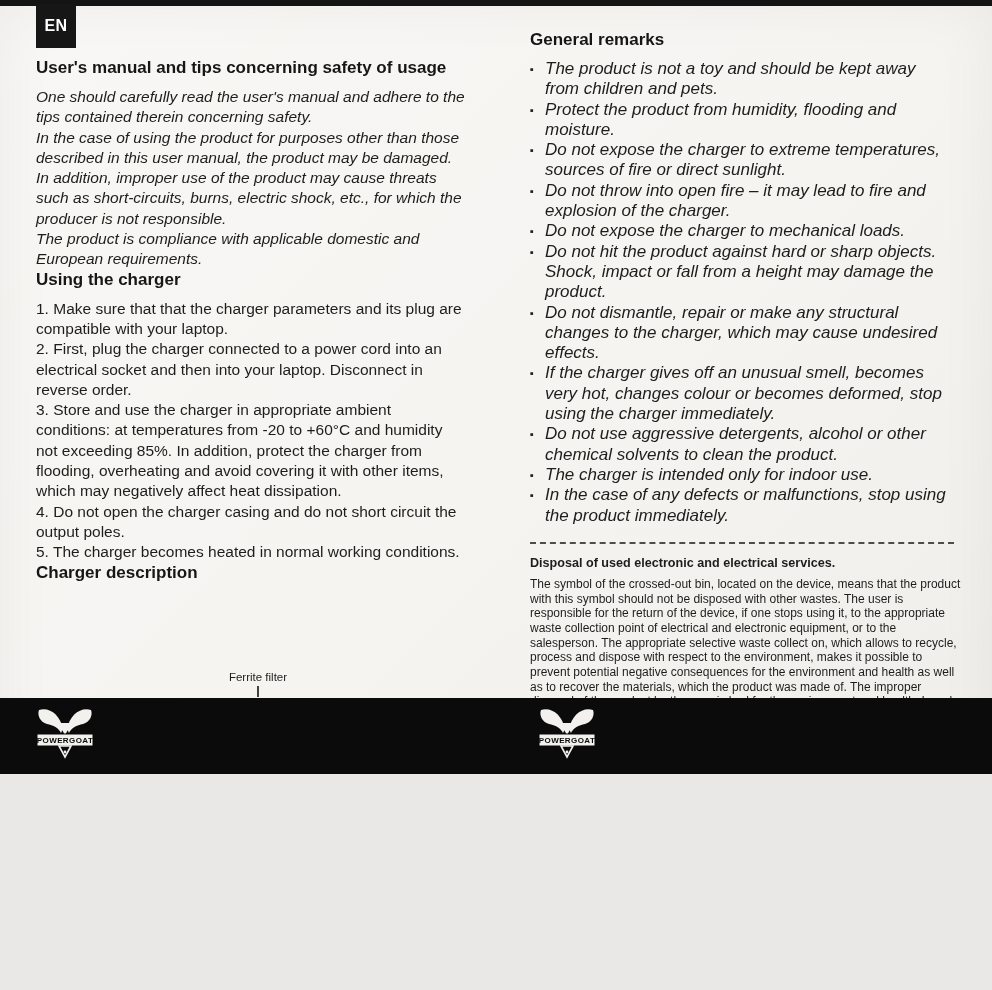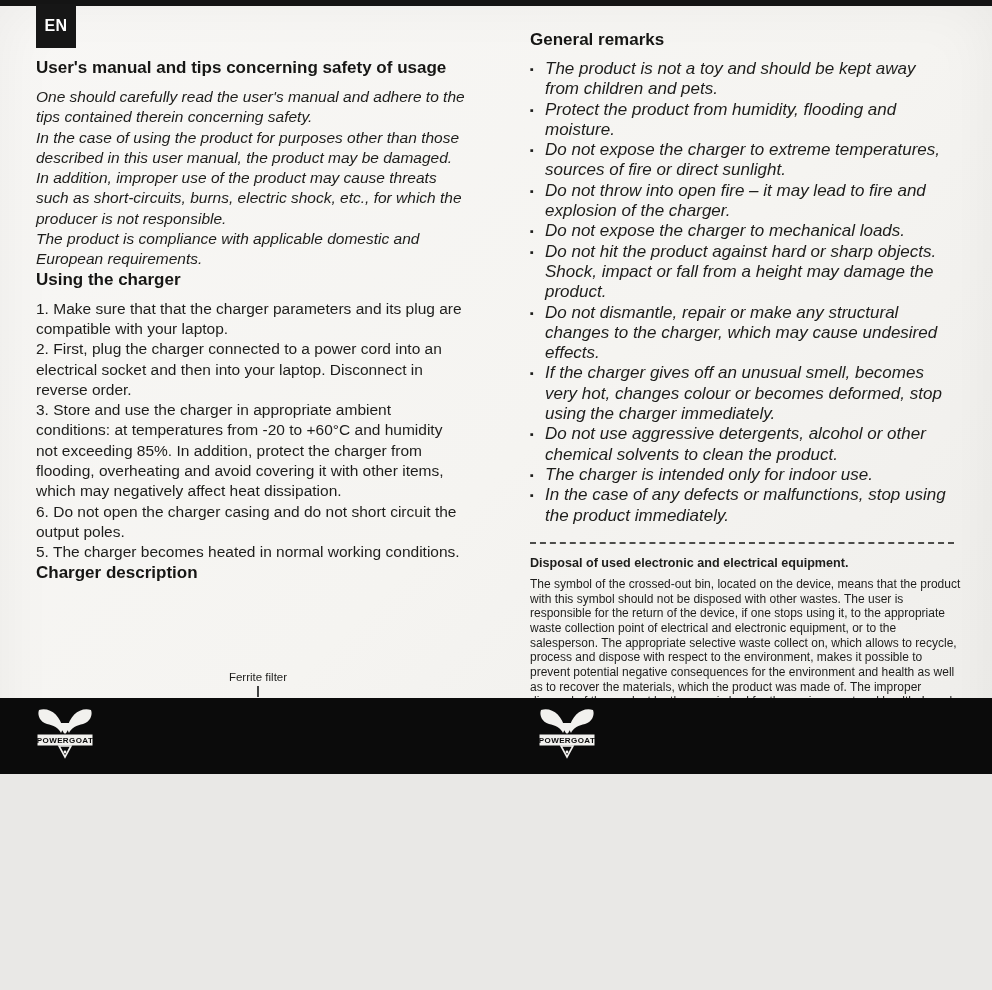--- a/index.html
+++ b/index.html
@@ -63,21 +63,21 @@
       <p>One should carefully read the user's manual and adhere to the tips contained therein concerning safety.</p>
       <p>In the case of using the product for purposes other than those described in this user manual, the product may be damaged. In addition, improper use of the product may cause threats such as short-circuits, burns, electric shock, etc., for which the producer is not responsible.</p>
       <p>The product is compliance with applicable domestic and European requirements.</p>
     </div>
 
     <h2 class="sec mt">Using the charger</h2>
     <div class="steps">
       <p>1. Make sure that that the charger parameters and its plug are compatible with your laptop.</p>
       <p>2. First, plug the charger connected to a power cord into an electrical socket and then into your laptop. Disconnect in reverse order.</p>
       <p>3. Store and use the charger in appropriate ambient conditions: at temperatures from -20 to +60°C and humidity not exceeding 85%. In addition, protect the charger from flooding, overheating and avoid covering it with other items, which may negatively affect heat dissipation.</p>
-      <p>6. Do not open the charger casing and do not short circuit the output poles.</p>
+      <p>4. Do not open the charger casing and do not short circuit the output poles.</p>
       <p>5. The charger becomes heated in normal working conditions.</p>
     </div>
 
     <h2 class="sec mt">Charger description</h2>
   </div>
 
   <div class="diagram-wrap">
     <svg width="290" height="178" viewBox="0 0 290 178">
 
       <text x="160" y="15" text-anchor="middle" font-size="11.5" fill="#1d1d1b">Ferrite filter</text>
@@ -118,21 +118,21 @@
         <li>Do not throw into open fire – it may lead to fire and explosion of the charger.</li>
         <li>Do not expose the charger to mechanical loads.</li>
         <li>Do not hit the product against hard or sharp objects. Shock, impact or fall from a height may damage the product.</li>
         <li>Do not dismantle, repair or make any structural changes to the charger, which may cause undesired effects.</li>
         <li>If the charger gives off an unusual smell, becomes very hot, changes colour or becomes deformed, stop using the charger immediately.</li>
         <li>Do not use aggressive detergents, alcohol or other chemical solvents to clean the product.</li>
         <li>The charger is intended only for indoor use.</li>
         <li>In the case of any defects or malfunctions, stop using the product immediately.</li>
       </ul>
     <hr class="divider">
-    <h3 class="disposal-head">Disposal of used electronic and electrical equipment.</h3>
+    <h3 class="disposal-head">Disposal of used electronic and electrical services.</h3>
     <p class="disposal-body">The symbol of the crossed-out bin, located on the device, means that the product with this symbol should not be disposed with other wastes. The user is responsible for the return of the device, if one stops using it, to the appropriate waste collection point of electrical and electronic equipment, or to the salesperson. The appropriate selective waste collect on, which allows to recycle, process and dispose with respect to the environment, makes it possible to prevent potential negative consequences for the environment and health as well as to recover the materials, which the product was made of. The improper disposal of the product by the user is bad for the environment and health. In order to obtain detailed information on the available waste collect on points, you should contact the local cleaning services or the shop, in which the product was purchased.</p>
   </div>
 
   <div class="certs">
     <div class="ukca">
       <div>UK</div>
       <div>CA</div>
     </div>
     <div class="rohs">
       <div class="t">RoHS</div>

